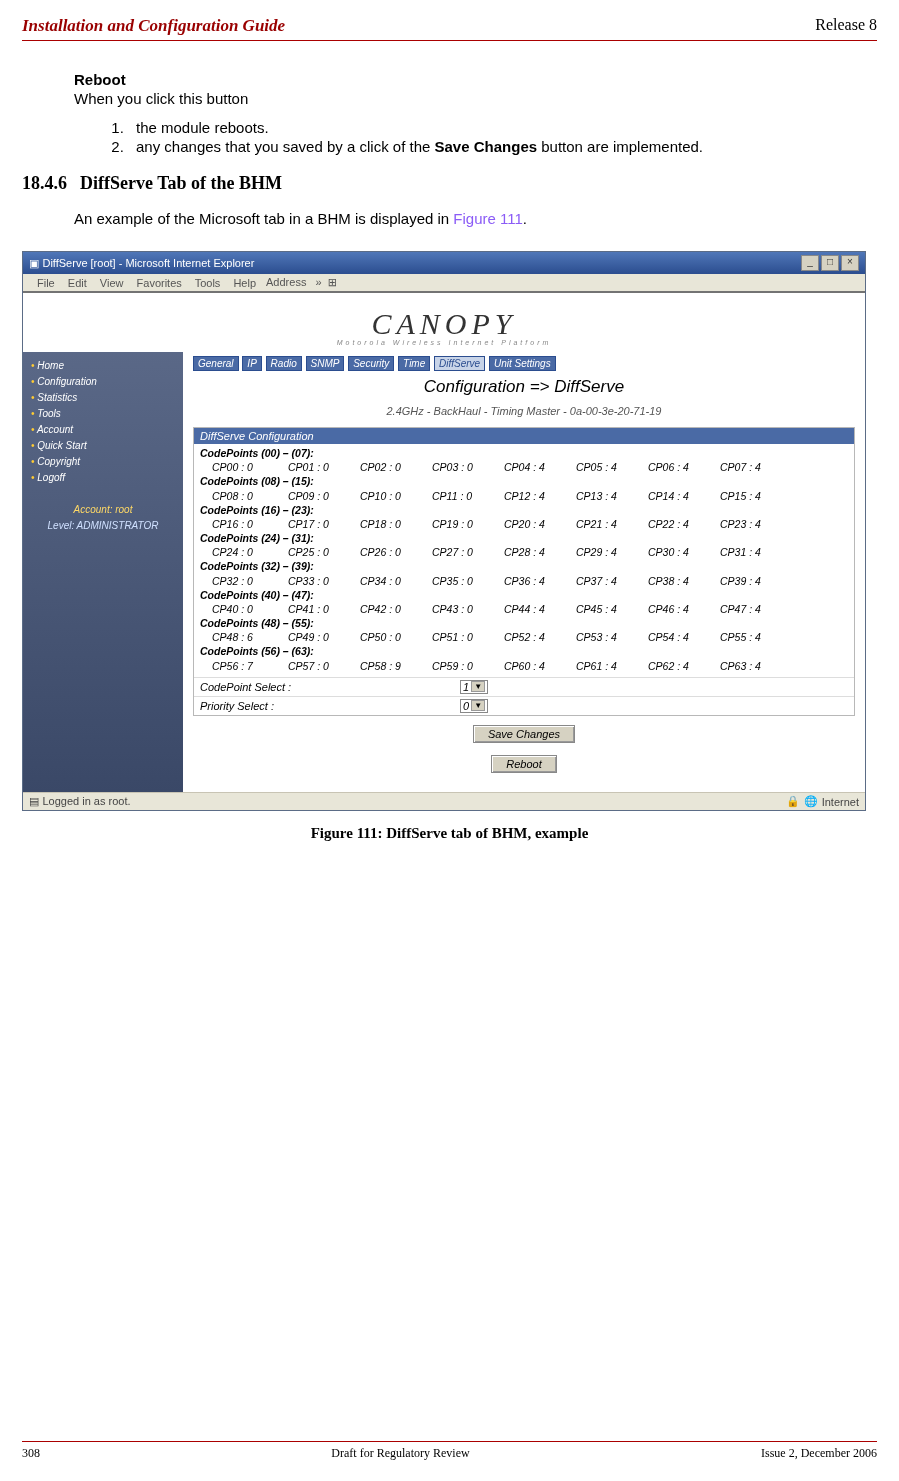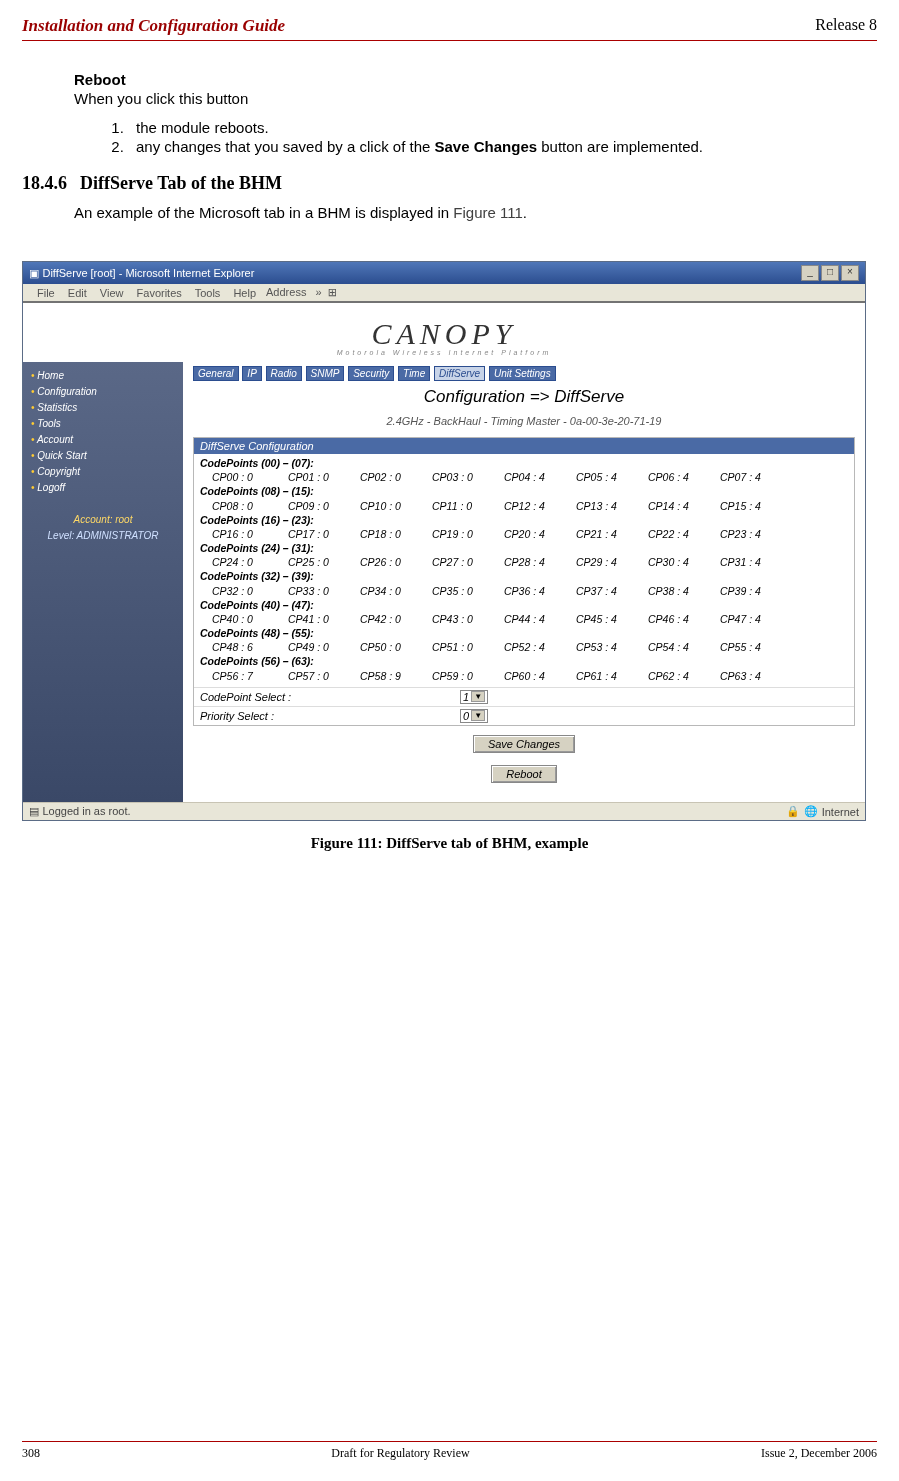--- a/index.html
+++ b/index.html
@@ -55,33 +55,33 @@
   }
   .ol li {
     padding-left: 8px;
     margin-bottom: 2px;
   }
   .section-head {
     font-family: "Book Antiqua", Palatino, serif;
     font-weight: bold;
     font-size: 18px;
     margin-left: -52px;
-    margin-bottom: 10px;
+    margin-bottom: 16px;
   }
   .section-num {
     display: inline-block;
     width: 58px;
   }
   .figref {
-    color: #404040;
+    color: #8b5cf6;
   }
   .bold { font-weight: bold; }
   
   .ie-window {
-    margin-top: 28px;
+    margin-top: 12px;
     border: 1px solid #5b6c86;
     background: #86efac;
     width: 842px;
     font-family: Tahoma, Arial, sans-serif;
     font-size: 11px;
     color: #000;
   }
   .ie-title {
     background: linear-gradient(#5077b8, #2b4d8f);
     color: #fff;

